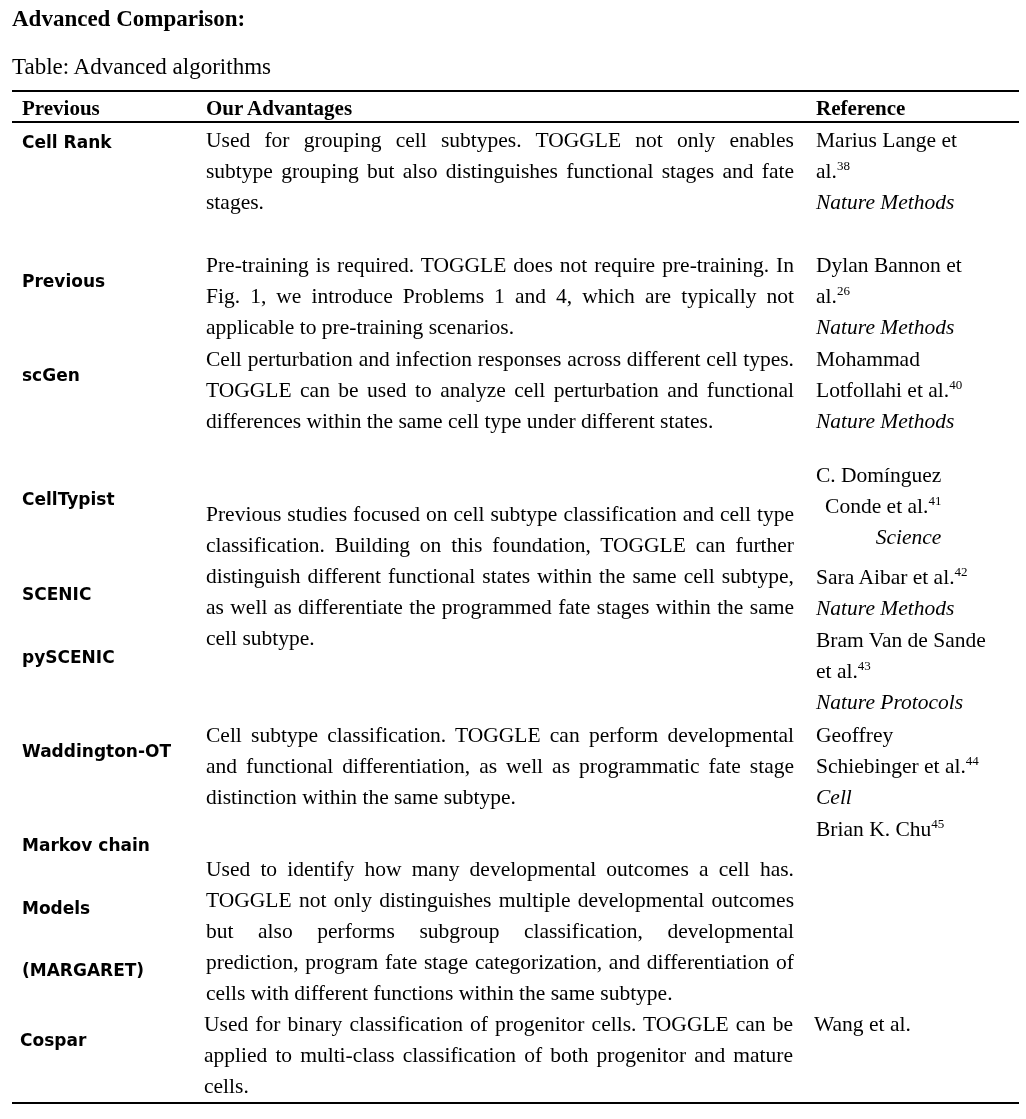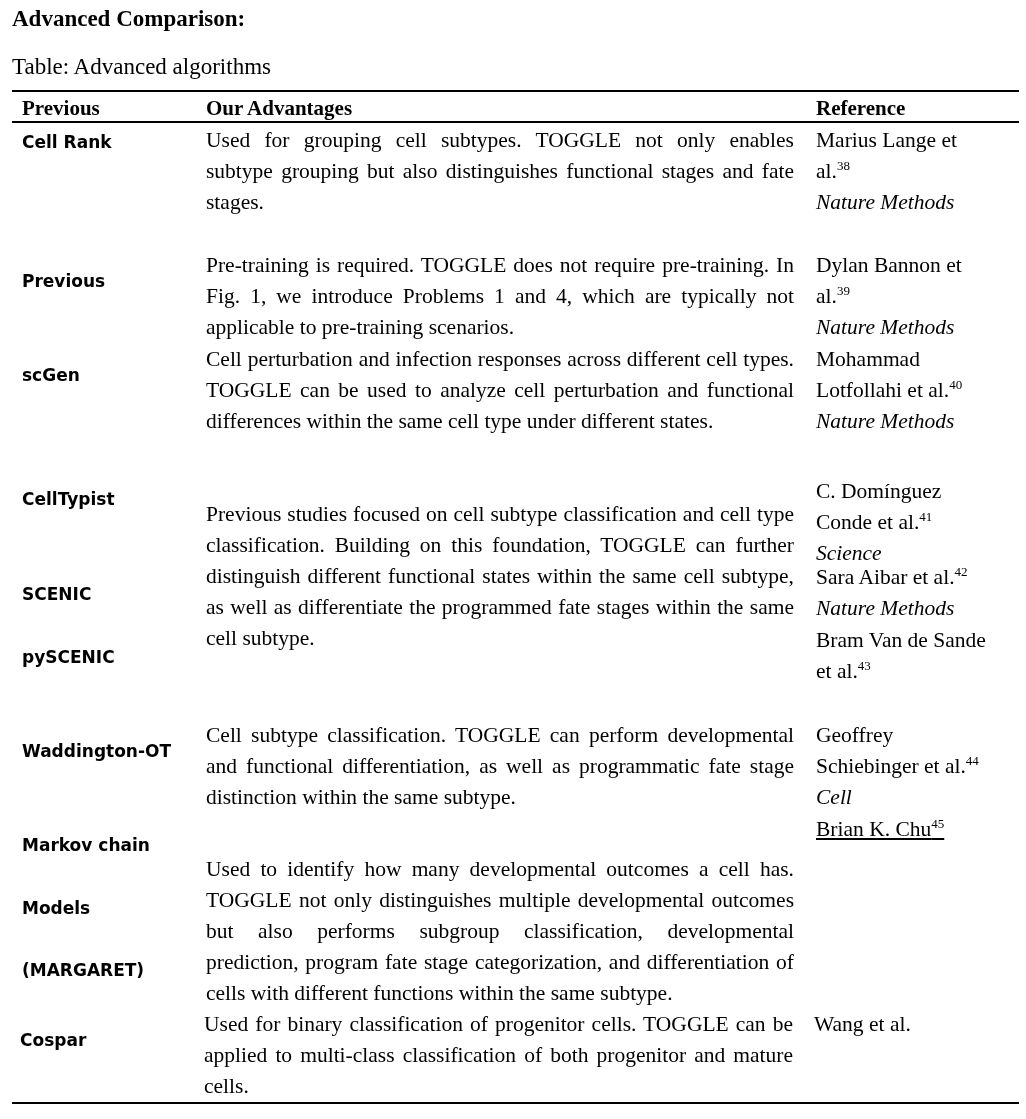--- a/index.html
+++ b/index.html
@@ -31,59 +31,60 @@
 <div class="prev sans" style="top:132px;">Cell Rank</div>
 <div class="adv serif" style="top:125px;">Used for grouping cell subtypes. TOGGLE not only enables subtype grouping but also distinguishes functional stages and fate stages.</div>
 <div class="ref serif" style="top:125px;">
   <span>Marius Lange et<br>al.</span><sup>38</sup>
   <span class="journal">Nature Methods</span>
 </div>
 
 <div class="prev sans" style="top:271px;">Previous</div>
 <div class="adv serif" style="top:250px;">Pre-training is required. TOGGLE does not require pre-training. In Fig. 1, we introduce Problems 1 and 4, which are typically not applicable to pre-training scenarios.</div>
 <div class="ref serif" style="top:250px;">
-  <span>Dylan Bannon et<br>al.</span><sup>39</sup>
+  <span>Dylan Bannon et<br>al.</span><sup>26</sup>
   <span class="journal">Nature Methods</span>
 </div>
 
 <div class="prev sans" style="top:365px;">scGen</div>
 <div class="adv serif" style="top:344px;">Cell perturbation and infection responses across different cell types. TOGGLE can be used to analyze cell perturbation and functional differences within the same cell type under different states.</div>
 <div class="ref serif" style="top:344px;">
   <span>Mohammad<br>Lotfollahi et al.</span><sup>40</sup>
   <span class="journal">Nature Methods</span>
 </div>
 
 <div class="prev sans" style="top:489px;">CellTypist</div>
 <div class="prev sans" style="top:584px;">SCENIC</div>
 <div class="prev sans" style="top:647px;">pySCENIC</div>
 <div class="adv serif" style="top:499px;">Previous studies focused on cell subtype classification and cell type classification. Building on this foundation, TOGGLE can further distinguish different functional states within the same cell subtype, as well as differentiate the programmed fate stages within the same cell subtype.</div>
-<div class="ref serif" style="top:476px;">
+<div class="ref serif" style="top:460px;text-align:right;">
   <span>C. Domínguez<br>Conde et al.</span><sup>41</sup>
   <span class="journal">Science</span>
 </div>
 <div class="ref serif" style="top:562px;">
   <span>Sara Aibar et al.</span><sup>42</sup>
   <span class="journal">Nature Methods</span>
 </div>
 <div class="ref serif" style="top:625px;">
   <span>Bram Van de Sande<br>et al.</span><sup>43</sup>
+  <span class="journal">Nature Protocols</span>
 </div>
 
 <div class="prev sans" style="top:741px;">Waddington-OT</div>
 <div class="adv serif" style="top:720px;">Cell subtype classification. TOGGLE can perform developmental and functional differentiation, as well as programmatic fate stage distinction within the same subtype.</div>
 <div class="ref serif" style="top:720px;">
   <span>Geoffrey<br>Schiebinger et al.</span><sup>44</sup>
   <span class="journal">Cell</span>
 </div>
 
 <div class="prev sans" style="top:835px;">Markov chain</div>
 <div class="prev sans" style="top:898px;">Models</div>
 <div class="prev sans" style="top:960px;">(MARGARET)</div>
 <div class="adv serif" style="top:854px;">Used to identify how many developmental outcomes a cell has. TOGGLE not only distinguishes multiple developmental outcomes but also performs subgroup classification, developmental prediction, program fate stage categorization, and differentiation of cells with different functions within the same subtype.</div>
-<div class="ref serif" style="top:814px;text-decoration:underline;">
+<div class="ref serif" style="top:814px;">
   <span>Brian K. Chu</span><sup>45</sup>
 </div>
 
 <div class="prev sans" style="top:1030px;left:20px;">Cospar</div>
 <div class="adv serif" style="top:1009px;left:204px;width:589px;">Used for binary classification of progenitor cells. TOGGLE can be applied to multi-class classification of both progenitor and mature cells.</div>
 <div class="ref serif" style="top:1009px;left:814px;">
   <span>Wang et al.</span>
 </div>
 
 <div class="rule" style="top:1102px;height:2px;"></div>

